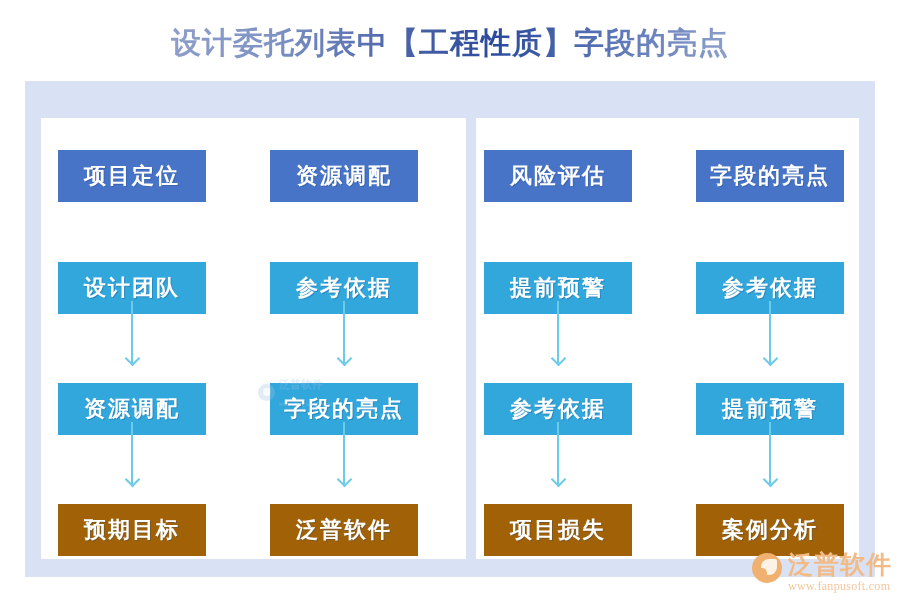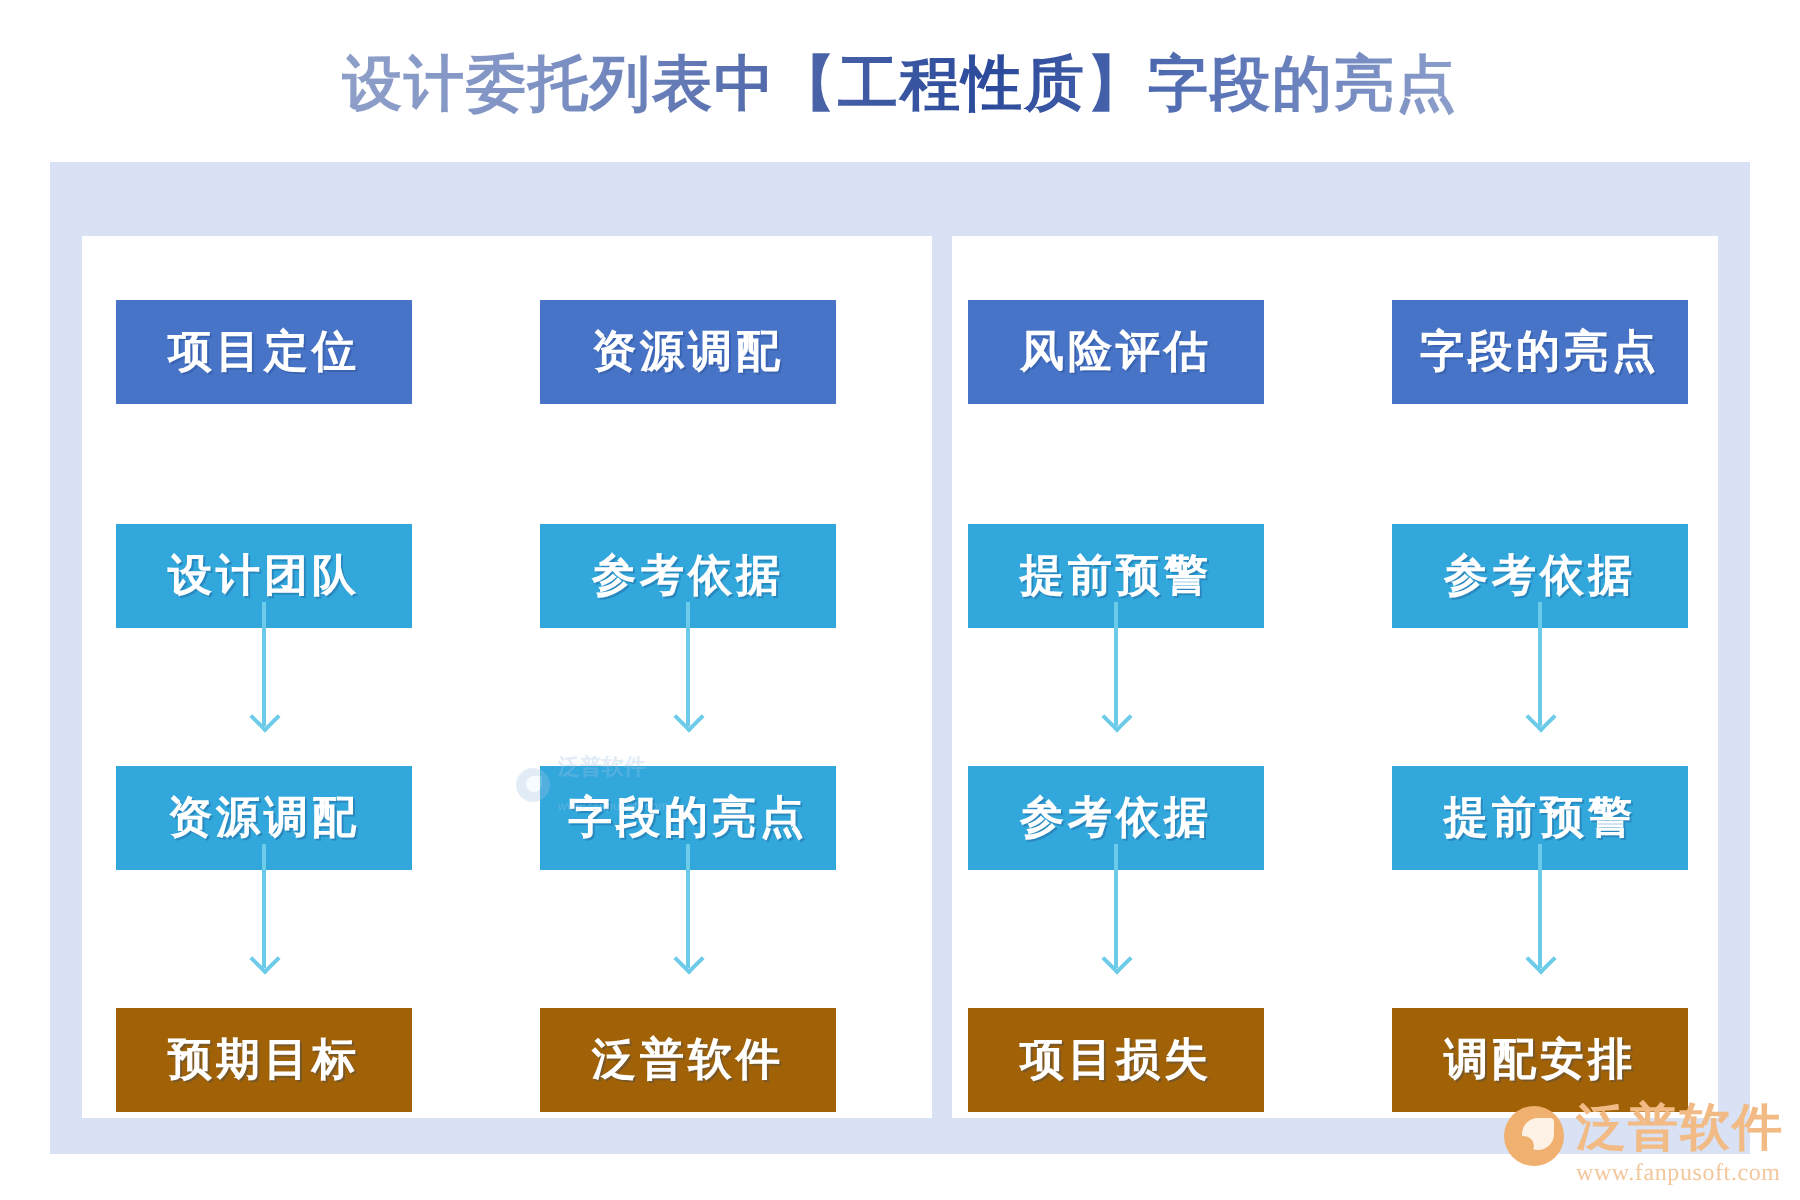--- a/index.html
+++ b/index.html
@@ -246,21 +246,21 @@
       <div class="arrow a2"></div>
       <div class="node r4">项目损失</div>
     </div>
 
     <div class="col col-4">
       <div class="node head">字段的亮点</div>
       <div class="node r2">参考依据</div>
       <div class="arrow a1"></div>
       <div class="node r3">提前预警</div>
       <div class="arrow a2"></div>
-      <div class="node r4">调配安排</div>
+      <div class="node r4">案例分析</div>
     </div>
 
   </div>
 
   <div class="watermark-center">
     <span class="wm-mark"></span>
     <span class="wm-text-group">
       <span class="wm-txt">泛普软件</span><br>
       <span class="wm-url">www.fanpusoft.com</span>
     </span>

